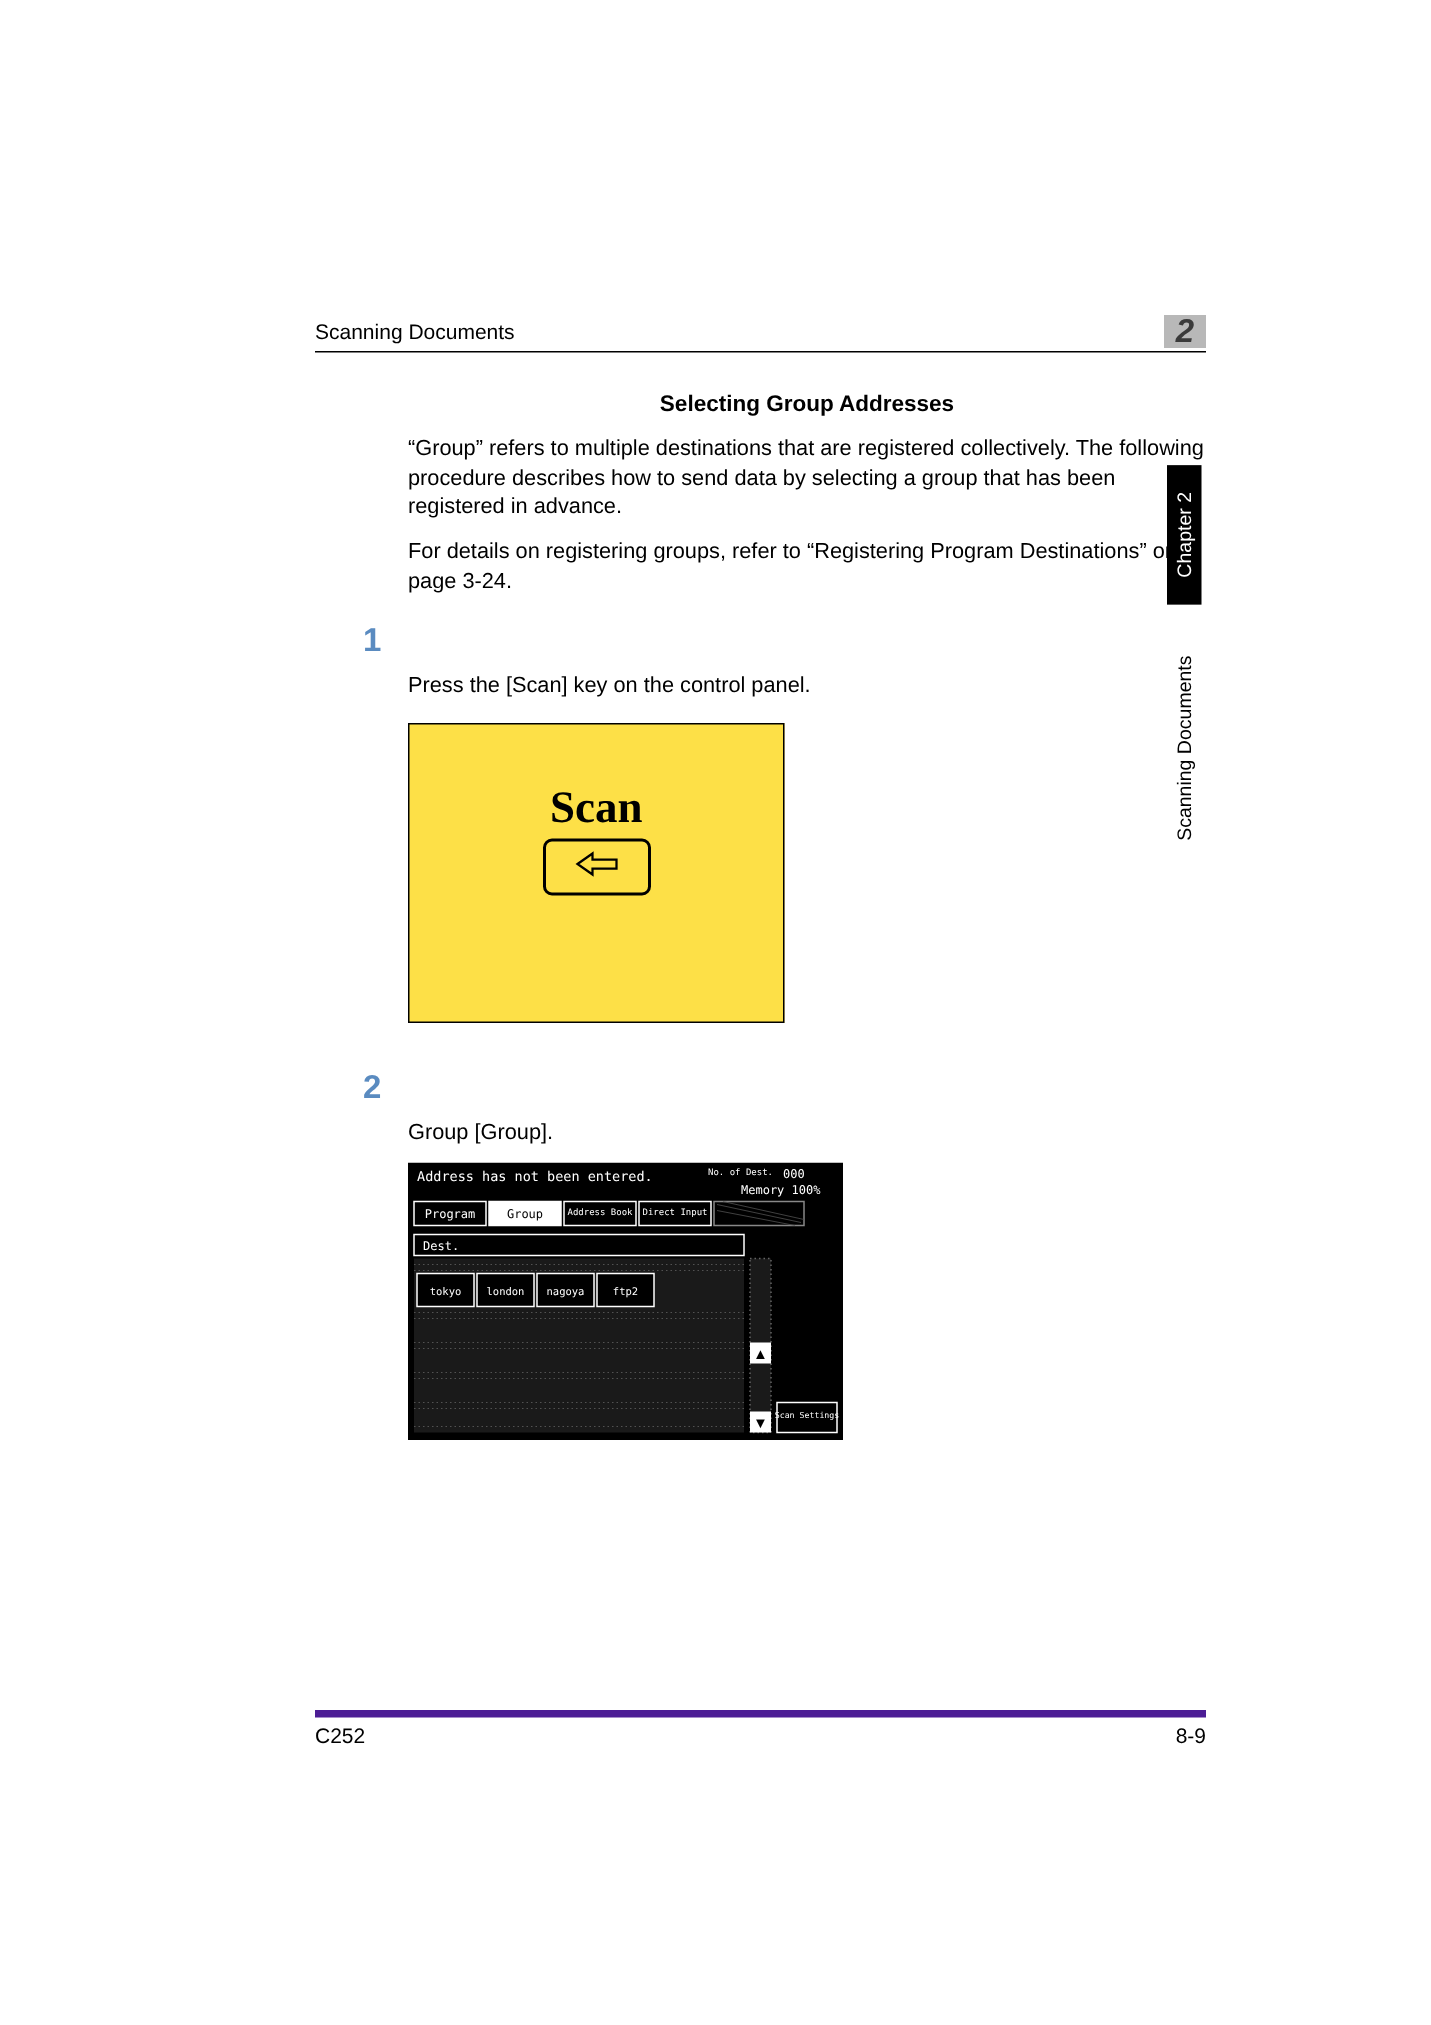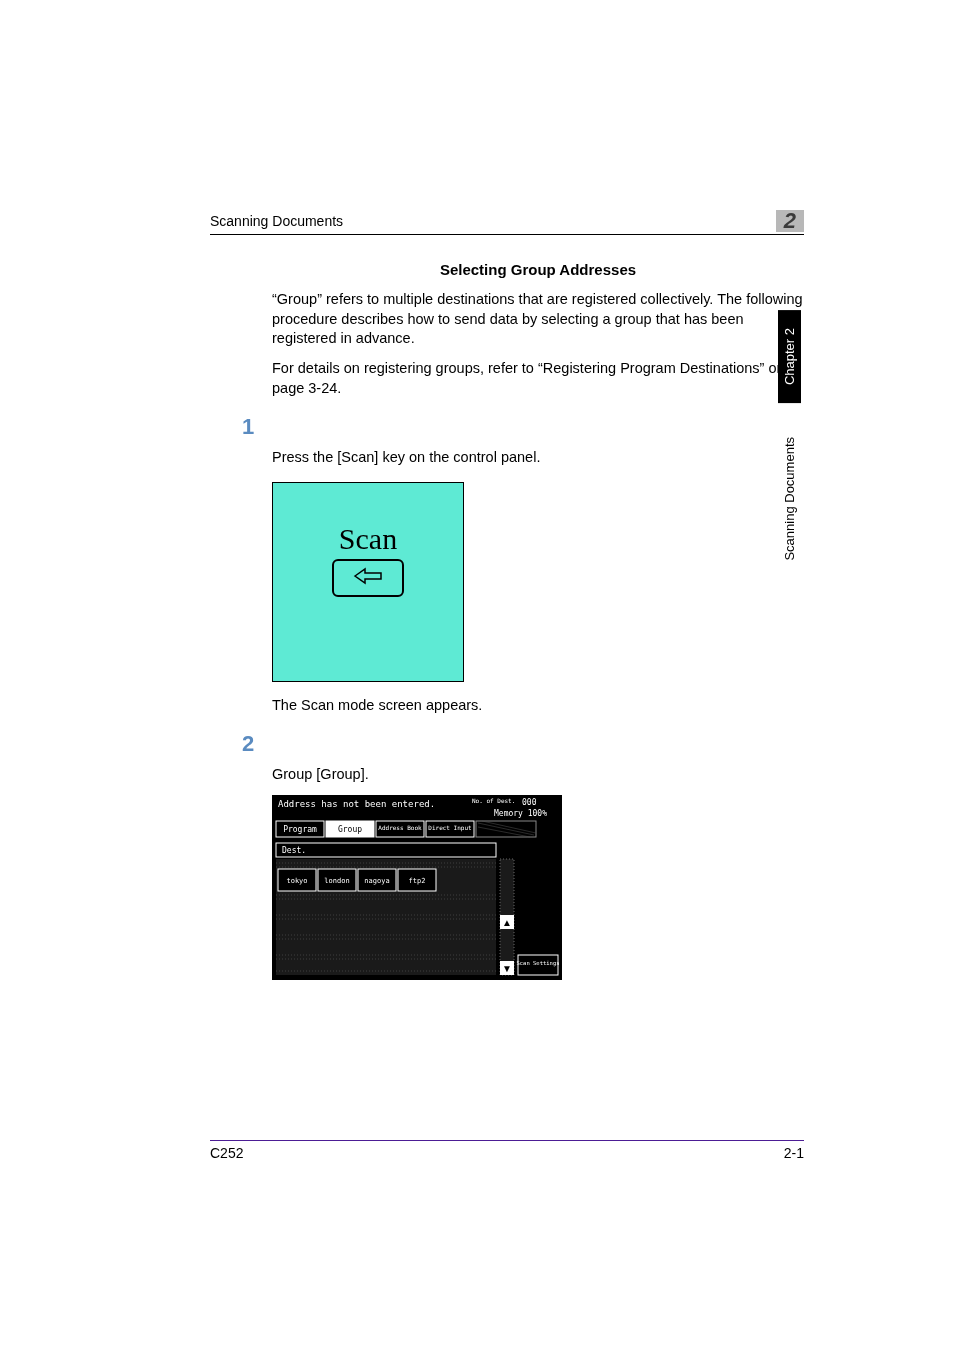--- a/index.html
+++ b/index.html
@@ -69,25 +69,26 @@
       flex-shrink: 0;
       line-height: 1;
       margin-left: -30px;
     }
     .step-body {
       flex: 1;
       margin-top: 32px;
     }
     .scan-figure {
       margin: 14px 0 14px 0;
-      width: 192px;
+      width: 251px;
       height: 200px;
       border: 1px solid #000;
-      background: #5eead4;
+      background: #fde047;
       position: relative;
+      font-weight: bold;
     }
     .scan-label {
       position: absolute;
       top: 36px;
       left: 50%;
       transform: translateX(-50%);
       font-family: Georgia, serif;
       font-size: 30px;
     }
     .scan-button {
@@ -134,21 +135,21 @@
       background: #fff;
       color: #000;
       margin-top: 6px;
       padding: 28px 4px;
     }
     .footer {
       position: absolute;
       left: 210px;
       right: 150px;
       top: 1140px;
-      border-top: 1px solid #4c1d95;
+      border-top: 5px solid #4c1d95;
       display: flex;
       justify-content: space-between;
       padding-top: 4px;
       font-size: 14px;
     }
   </style>
 </head>
 <body>
 
 <div class="page">
@@ -176,21 +177,20 @@
         <div class="scan-figure">
           <div class="scan-label">Scan</div>
           <div class="scan-button">
             <span class="scan-arrow">
               <svg width="30" height="18" viewBox="0 0 30 18">
                 <path d="M2 9 L12 2 L12 6 L28 6 L28 12 L12 12 L12 16 Z" fill="none" stroke="#000" stroke-width="1.5"></path>
               </svg>
             </span>
           </div>
         </div>
-        <div>The Scan mode screen appears.</div>
       </div>
     </div>
 
     <div class="step">
       <div class="step-num">2</div>
       <div class="step-body">
         <div>Group [Group].</div>
 
         <div class="screen-figure">
           <svg width="290" height="185" viewBox="0 0 290 185">
@@ -253,14 +253,14 @@
             <text x="266" y="170" fill="#fff" font-size="5.5" font-family="monospace" text-anchor="middle">Scan Settings</text>
           </svg>
         </div>
       </div>
     </div>
   </div>
 </div>
 
 <div class="footer">
   <span>C252</span>
-  <span>2-1</span>
+  <span>8-9</span>
 </div>
 
 </body></html>

